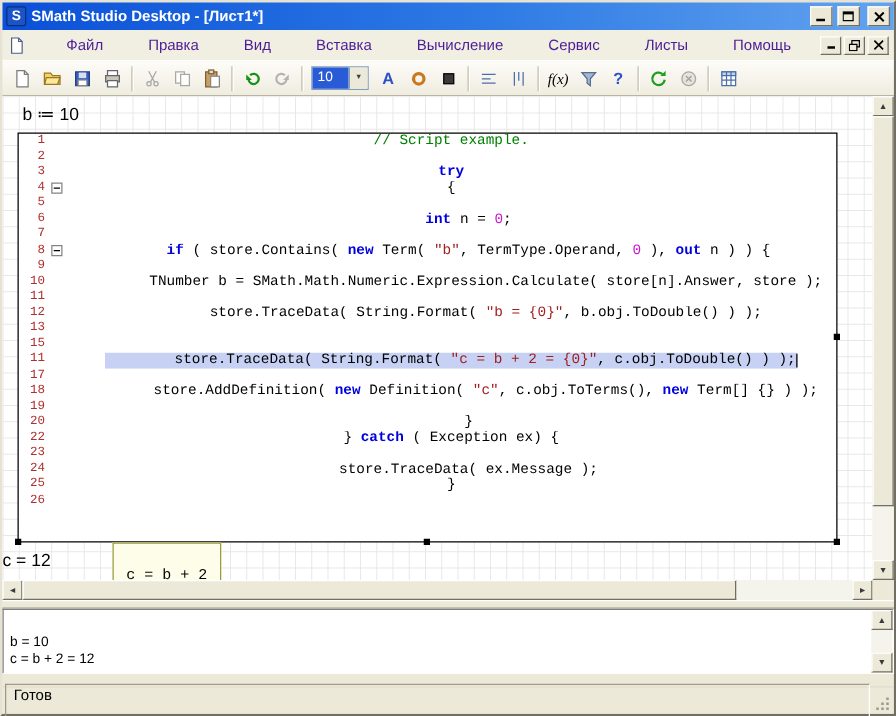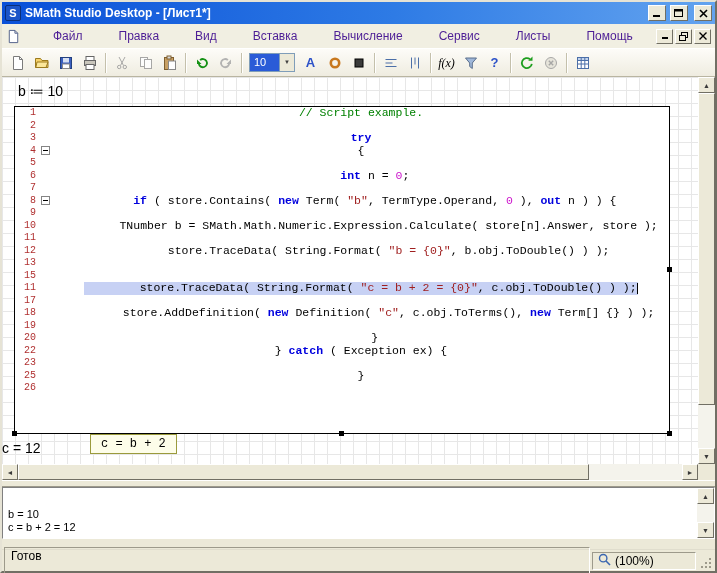--- a/index.html
+++ b/index.html
@@ -43,21 +43,21 @@
   .main { flex:1; display:flex; flex-direction:column; background:#ECE9D8; }
   .ws-row { flex:1; display:flex; min-height:0; }
   .worksheet { position:relative; flex:1; overflow:hidden; background-color:#fff;
       background-image:linear-gradient(to right,#E7E7E7 1px,transparent 1px),
                        linear-gradient(to bottom,#E7E7E7 1px,transparent 1px);
       background-size:13px 13px; }
 
   .region-b { position:absolute; left:16px; top:6px; font-size:14px; color:#000; }
   .region-c { position:absolute; left:0; top:363px; font-size:14px; color:#000; }
   .region-cbox { position:absolute; left:88px; top:357px; font-family:"Liberation Mono",monospace; font-size:12px;
-                 color:#000; background:#FDFDE9; border:1px solid #9A9A3C; padding:2px 10px; }
+                 color:#000; background:#FDFDE9; border:1px solid #9A9A3C; padding:18px 10px; }
 
   
   .codewrap { position:absolute; left:12px; top:29px; width:656px; height:328px; }
   .codeblock { position:absolute; inset:0; background:#fff; border:1px solid #000; overflow:hidden;
                font-family:"Liberation Mono",monospace; font-size:11.5px; }
   .hd { position:absolute; width:5px; height:5px; background:#000; }
   .hd.mr { right:-2px; top:50%; margin-top:-3px; }
   .hd.bl { left:-2px; bottom:-2px; }
   .hd.bm { left:50%; margin-left:-3px; bottom:-2px; }
   .hd.br { right:-2px; bottom:-2px; }
@@ -319,20 +319,21 @@
               <div class="cl"><span class="g">12</span><span class="f"></span><span class="t"><span class="ti"><span class="tok-p">        store.TraceData( String.Format( </span><span class="tok-s">"b = {0}"</span><span class="tok-p">, b.obj.ToDouble() ) );</span></span></span></div>
               <div class="cl"><span class="g">13</span><span class="f"></span><span class="t"><span class="ti"></span></span></div>
               <div class="cl"><span class="g">15</span><span class="f"></span><span class="t"><span class="ti"></span></span></div>
               <div class="cl sel"><span class="g">11</span><span class="f"></span><span class="t"><span class="ti"><span class="tok-p">        store.TraceData( String.Format( </span><span class="tok-s">"c = b + 2 = {0}"</span><span class="tok-p">, c.obj.ToDouble() ) );</span><span class="caret"></span></span></span></div>
               <div class="cl"><span class="g">17</span><span class="f"></span><span class="t"><span class="ti"></span></span></div>
               <div class="cl"><span class="g">18</span><span class="f"></span><span class="t"><span class="ti"><span class="tok-p">        store.AddDefinition( </span><span class="tok-k">new</span><span class="tok-p"> Definition( </span><span class="tok-s">"c"</span><span class="tok-p">, c.obj.ToTerms(), </span><span class="tok-k">new</span><span class="tok-p"> Term[] {} ) );</span></span></span></div>
               <div class="cl"><span class="g">19</span><span class="f"></span><span class="t"><span class="ti"></span></span></div>
               <div class="cl"><span class="g">20</span><span class="f"></span><span class="t"><span class="ti"><span class="tok-p">    }</span></span></span></div>
               <div class="cl"><span class="g">22</span><span class="f"></span><span class="t"><span class="ti"><span class="tok-p">} </span><span class="tok-k">catch</span><span class="tok-p"> ( Exception ex) {</span></span></span></div>
               <div class="cl"><span class="g">23</span><span class="f"></span><span class="t"><span class="ti"></span></span></div>
+              <div class="cl"><span class="g">24</span><span class="f"></span><span class="t"><span class="ti"><span class="tok-p">    store.TraceData( ex.Message );</span></span></span></div>
               <div class="cl"><span class="g">25</span><span class="f"></span><span class="t"><span class="ti"><span class="tok-p">}</span></span></span></div>
               <div class="cl"><span class="g">26</span><span class="f"></span><span class="t"><span class="ti"></span></span></div>
             </div>
           <div class="hd mr"></div>
           <div class="hd bl"></div>
           <div class="hd bm"></div>
           <div class="hd br"></div>
         </div>
 
         <div class="region-c">c = 12</div>
@@ -371,27 +372,20 @@
         <div class="vtrack"></div>
         <div class="sbtn">▼</div>
       </div>
     </div>
 
     <div class="gap"></div>
   </div>
 
   <div class="statusbar">
     <div class="sb-left">Готов</div>
-    <div class="sb-zoom">
-      <span><svg width="13" height="13" viewBox="0 0 13 13">
-            <circle cx="5.2" cy="5.2" r="3.7" fill="none" stroke="#3A66B0" stroke-width="1.4"></circle>
-            <path d="M8 8l4 4" stroke="#3A66B0" stroke-width="1.6"></path>
-          </svg></span>
-      <span>(100%)</span>
-    </div>
     <div class="grip">
         <svg width="13" height="13">
           <g fill="#9D9A8B">
             <rect x="9" y="1" width="2" height="2"></rect>
             <rect x="9" y="5" width="2" height="2"></rect>
             <rect x="5" y="5" width="2" height="2"></rect>
             <rect x="9" y="9" width="2" height="2"></rect>
             <rect x="5" y="9" width="2" height="2"></rect>
             <rect x="1" y="9" width="2" height="2"></rect>
           </g>

